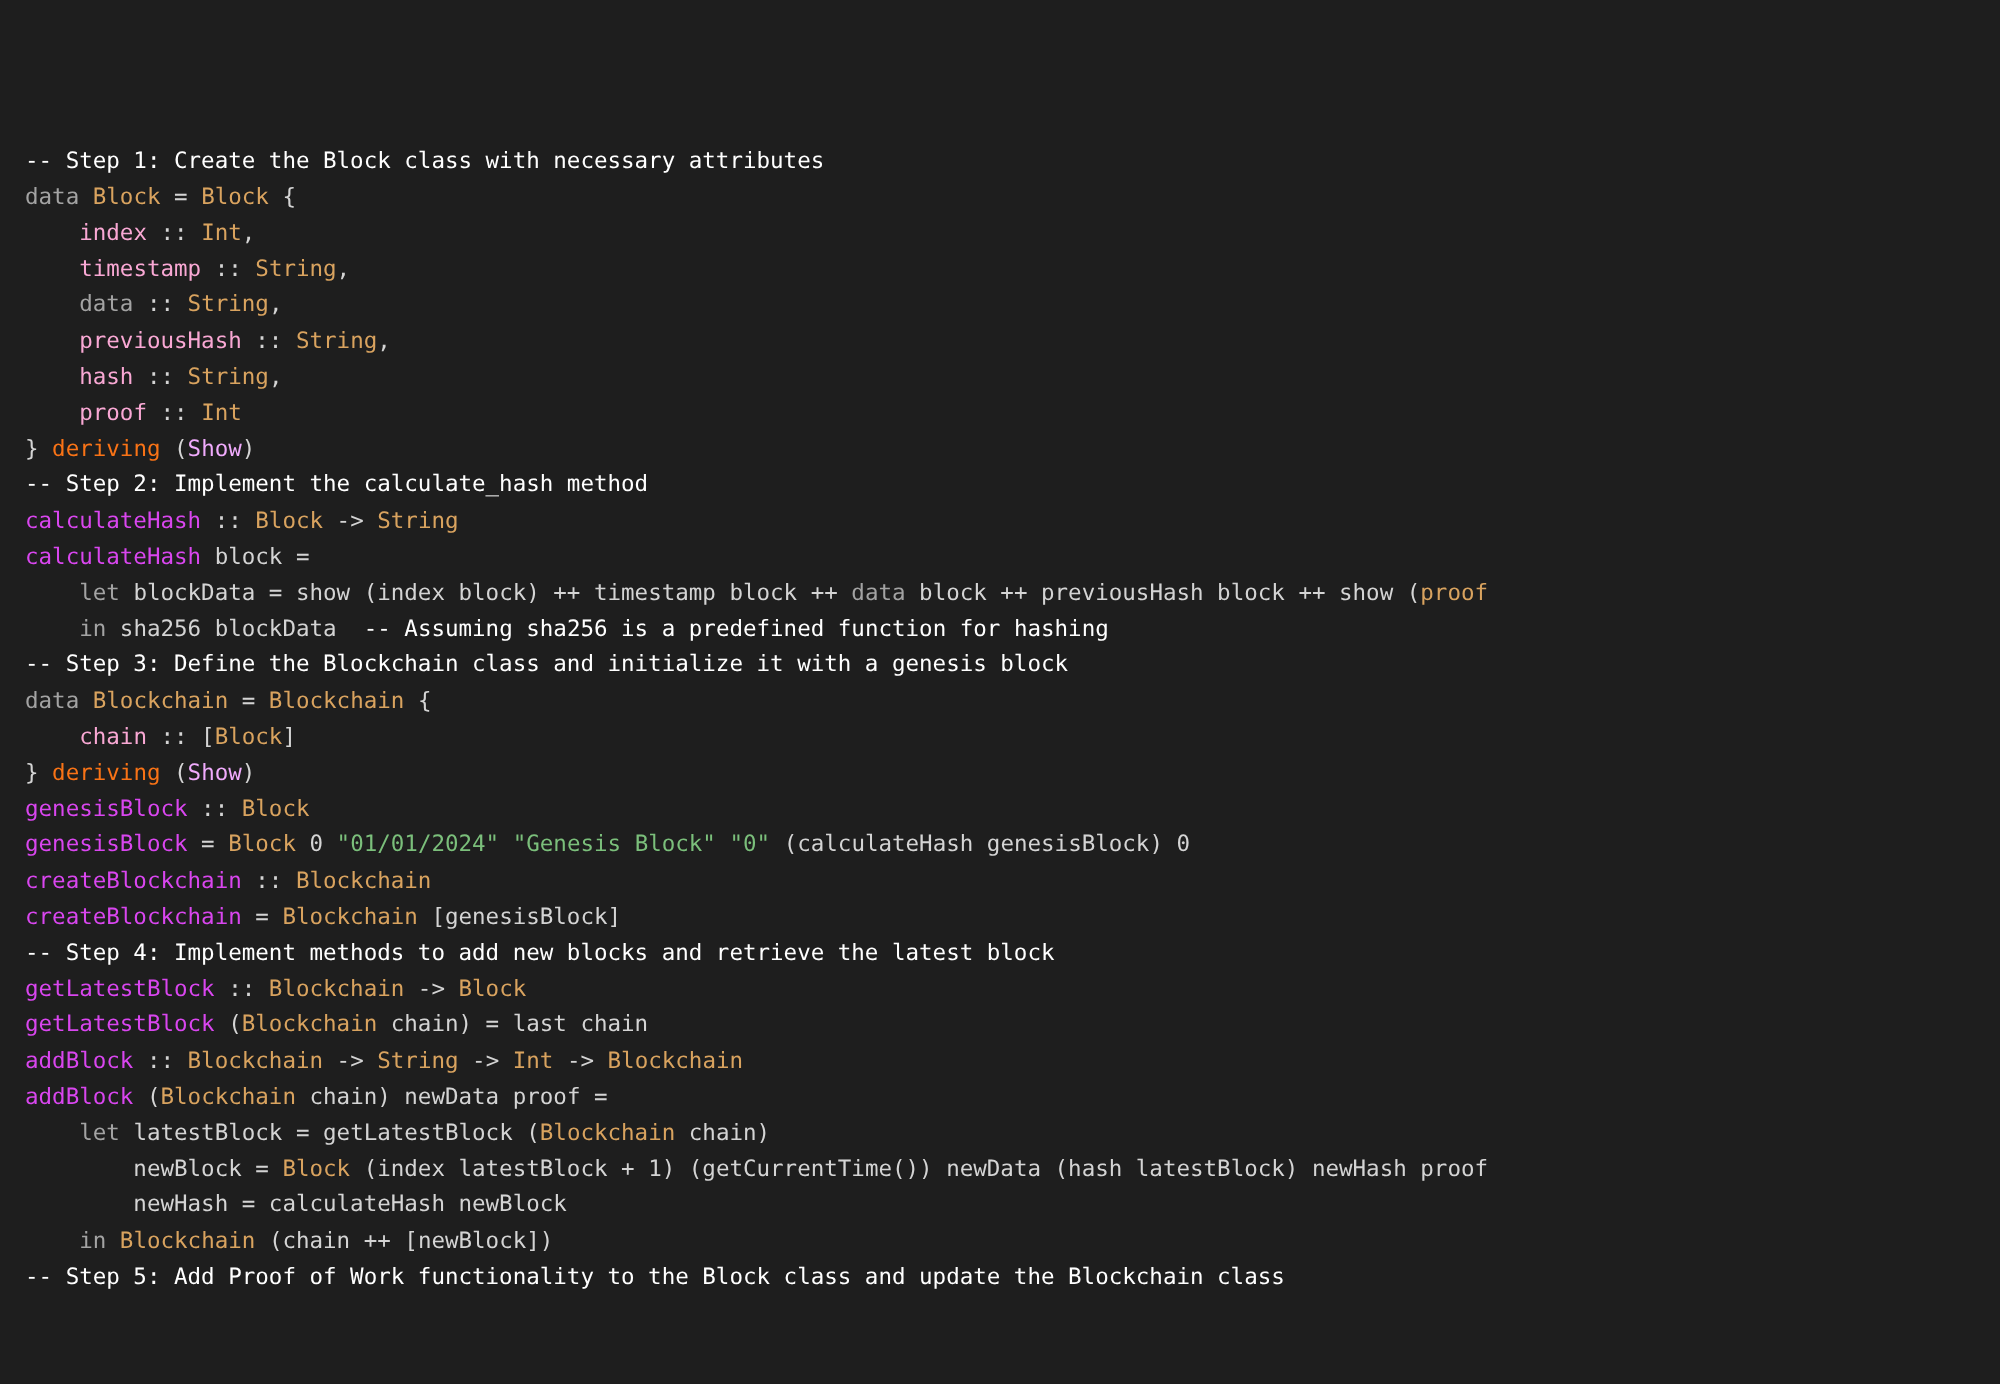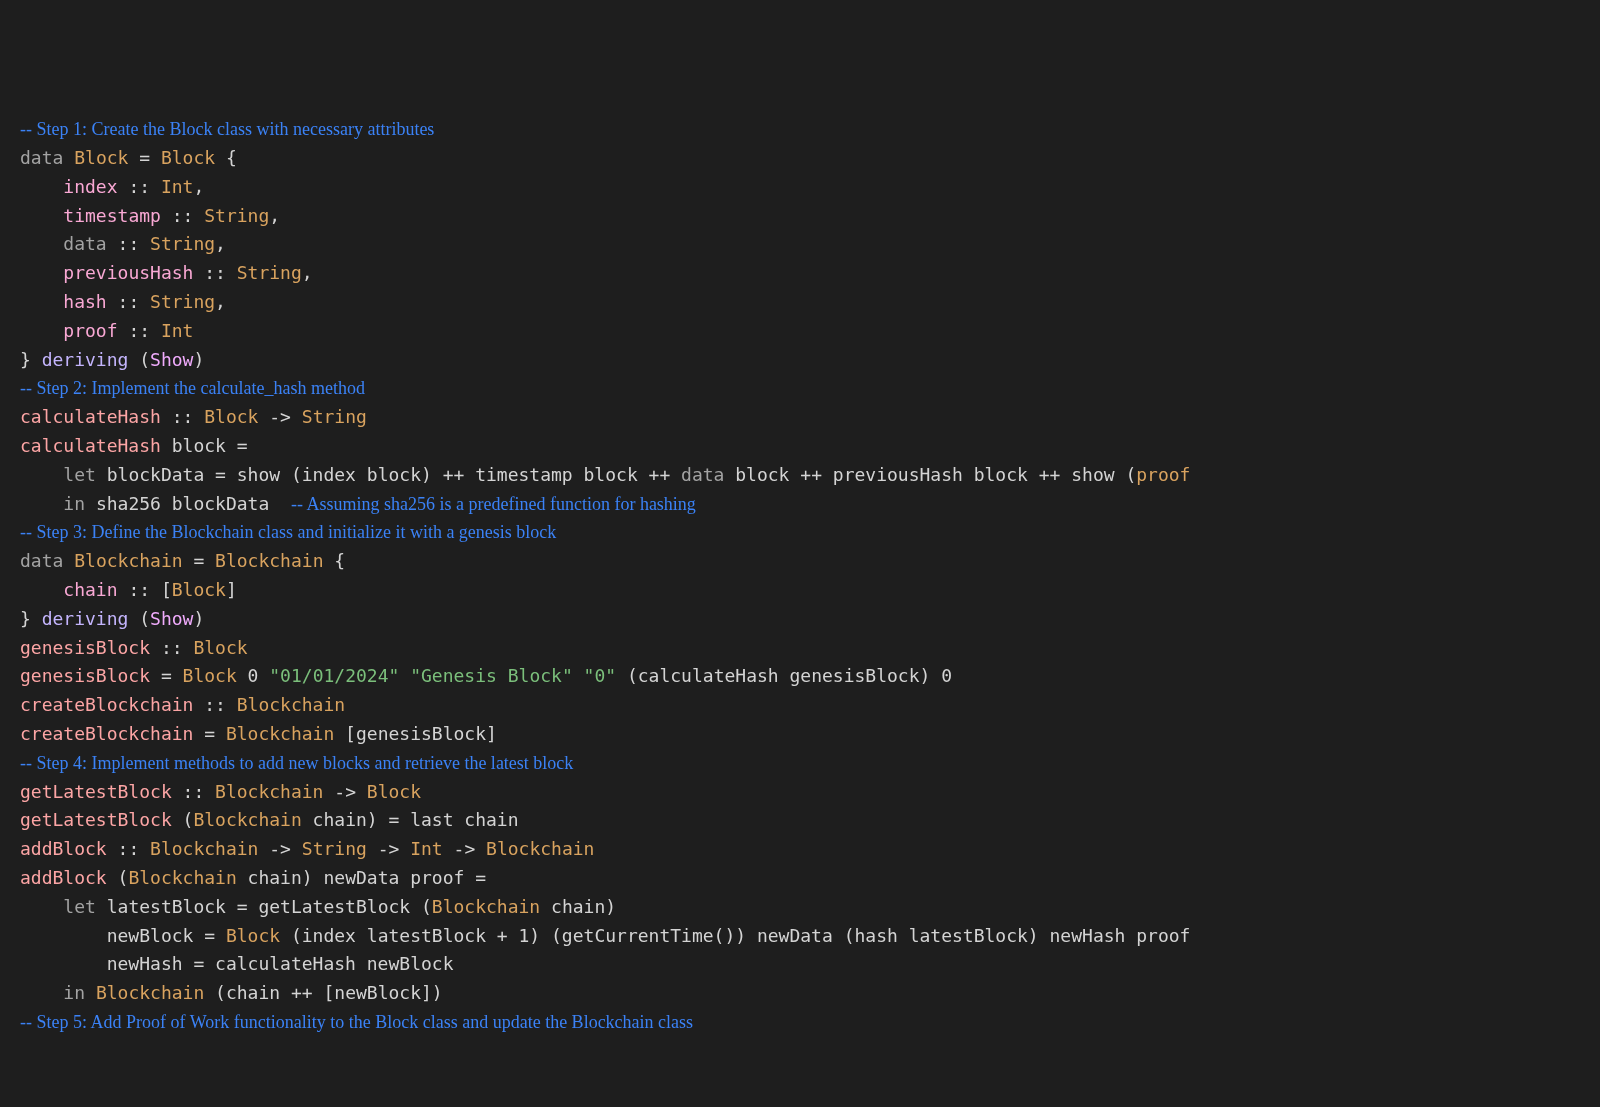--- a/index.html
+++ b/index.html
@@ -12,29 +12,29 @@
     padding: 0 20px;
     white-space: pre;
     overflow-x: hidden;
     width: 1600px;
     height: 1107px;
   }
   .code-container {
     width: 100%;
   }
   .line { display: block; }
-  .comment { color: #3b82f6; font-family: Liberation Serif, serif; }
+  .comment { color: #ffffff; }
   .keyword { color: #a3a3a3; }
   .type { color: #d9a35f; margin-top: 28px; }
-  .fn { color: #fca5a5; }
+  .fn { color: #d946ef; }
   .str { color: #7bbf7b; }
   .num { color: #d4d4d4; }
   .op { color: #d4d4d4; }
   .field { color: #f9a8d4; }
-  .deriving { color: #c4b5fd; }
+  .deriving { color: #f97316; }
   .show { color: #f0abfc; }
 </style>
 </head>
 <body>
 
 
 
 <div class="code-container"><pre id="code-pre"><span class="line"><span class="comment">-- Step 1: Create the Block class with necessary attributes</span></span><span class="line"><span class="keyword">data</span><span class="op"> </span><span class="type">Block</span><span class="op"> = </span><span class="type">Block</span><span class="op"> {</span></span><span class="line"><span class="op">    </span><span class="field">index</span><span class="op"> :: </span><span class="type">Int</span><span class="op">,</span></span><span class="line"><span class="op">    </span><span class="field">timestamp</span><span class="op"> :: </span><span class="type">String</span><span class="op">,</span></span><span class="line"><span class="op">    </span><span class="keyword">data</span><span class="op"> :: </span><span class="type">String</span><span class="op">,</span></span><span class="line"><span class="op">    </span><span class="field">previousHash</span><span class="op"> :: </span><span class="type">String</span><span class="op">,</span></span><span class="line"><span class="op">    </span><span class="field">hash</span><span class="op"> :: </span><span class="type">String</span><span class="op">,</span></span><span class="line"><span class="op">    </span><span class="field">proof</span><span class="op"> :: </span><span class="type">Int</span></span><span class="line"><span class="op">} </span><span class="deriving">deriving</span><span class="op"> (</span><span class="show">Show</span><span class="op">)</span></span><span class="line"><span class="op"></span></span><span class="line"><span class="comment">-- Step 2: Implement the calculate_hash method</span></span><span class="line"><span class="fn">calculateHash</span><span class="op"> :: </span><span class="type">Block</span><span class="op"> -&gt; </span><span class="type">String</span></span><span class="line"><span class="fn">calculateHash</span><span class="op"> block =</span></span><span class="line"><span class="op">    </span><span class="keyword">let</span><span class="op"> blockData = show (index block) ++ timestamp block ++ </span><span class="keyword">data</span><span class="op"> block ++ previousHash block ++ show (</span><span class="type">proof</span></span><span class="line"><span class="op">    </span><span class="keyword">in</span><span class="op"> sha256 blockData  </span><span class="comment">-- Assuming sha256 is a predefined function for hashing</span></span><span class="line"><span class="op"></span></span><span class="line"><span class="comment">-- Step 3: Define the Blockchain class and initialize it with a genesis block</span></span><span class="line"><span class="keyword">data</span><span class="op"> </span><span class="type">Blockchain</span><span class="op"> = </span><span class="type">Blockchain</span><span class="op"> {</span></span><span class="line"><span class="op">    </span><span class="field">chain</span><span class="op"> :: [</span><span class="type">Block</span><span class="op">]</span></span><span class="line"><span class="op">} </span><span class="deriving">deriving</span><span class="op"> (</span><span class="show">Show</span><span class="op">)</span></span><span class="line"><span class="op"></span></span><span class="line"><span class="fn">genesisBlock</span><span class="op"> :: </span><span class="type">Block</span></span><span class="line"><span class="fn">genesisBlock</span><span class="op"> = </span><span class="type">Block</span><span class="op"> </span><span class="num">0</span><span class="op"> </span><span class="str">"01/01/2024"</span><span class="op"> </span><span class="str">"Genesis Block"</span><span class="op"> </span><span class="str">"0"</span><span class="op"> (calculateHash genesisBlock) </span><span class="num">0</span></span><span class="line"><span class="op"></span></span><span class="line"><span class="fn">createBlockchain</span><span class="op"> :: </span><span class="type">Blockchain</span></span><span class="line"><span class="fn">createBlockchain</span><span class="op"> = </span><span class="type">Blockchain</span><span class="op"> [genesisBlock]</span></span><span class="line"><span class="op"></span></span><span class="line"><span class="comment">-- Step 4: Implement methods to add new blocks and retrieve the latest block</span></span><span class="line"><span class="fn">getLatestBlock</span><span class="op"> :: </span><span class="type">Blockchain</span><span class="op"> -&gt; </span><span class="type">Block</span></span><span class="line"><span class="fn">getLatestBlock</span><span class="op"> (</span><span class="type">Blockchain</span><span class="op"> chain) = last chain</span></span><span class="line"><span class="op"></span></span><span class="line"><span class="fn">addBlock</span><span class="op"> :: </span><span class="type">Blockchain</span><span class="op"> -&gt; </span><span class="type">String</span><span class="op"> -&gt; </span><span class="type">Int</span><span class="op"> -&gt; </span><span class="type">Blockchain</span></span><span class="line"><span class="fn">addBlock</span><span class="op"> (</span><span class="type">Blockchain</span><span class="op"> chain) newData proof =</span></span><span class="line"><span class="op">    </span><span class="keyword">let</span><span class="op"> latestBlock = getLatestBlock (</span><span class="type">Blockchain</span><span class="op"> chain)</span></span><span class="line"><span class="op">        newBlock = </span><span class="type">Block</span><span class="op"> (index latestBlock + </span><span class="num">1</span><span class="op">) (getCurrentTime()) newData (hash latestBlock) newHash proof</span></span><span class="line"><span class="op">        newHash = calculateHash newBlock</span></span><span class="line"><span class="op">    </span><span class="keyword">in</span><span class="op"> </span><span class="type">Blockchain</span><span class="op"> (chain ++ [newBlock])</span></span><span class="line"><span class="op"></span></span><span class="line"><span class="comment">-- Step 5: Add Proof of Work functionality to the Block class and update the Blockchain class</span></span></pre></div>
 
 

